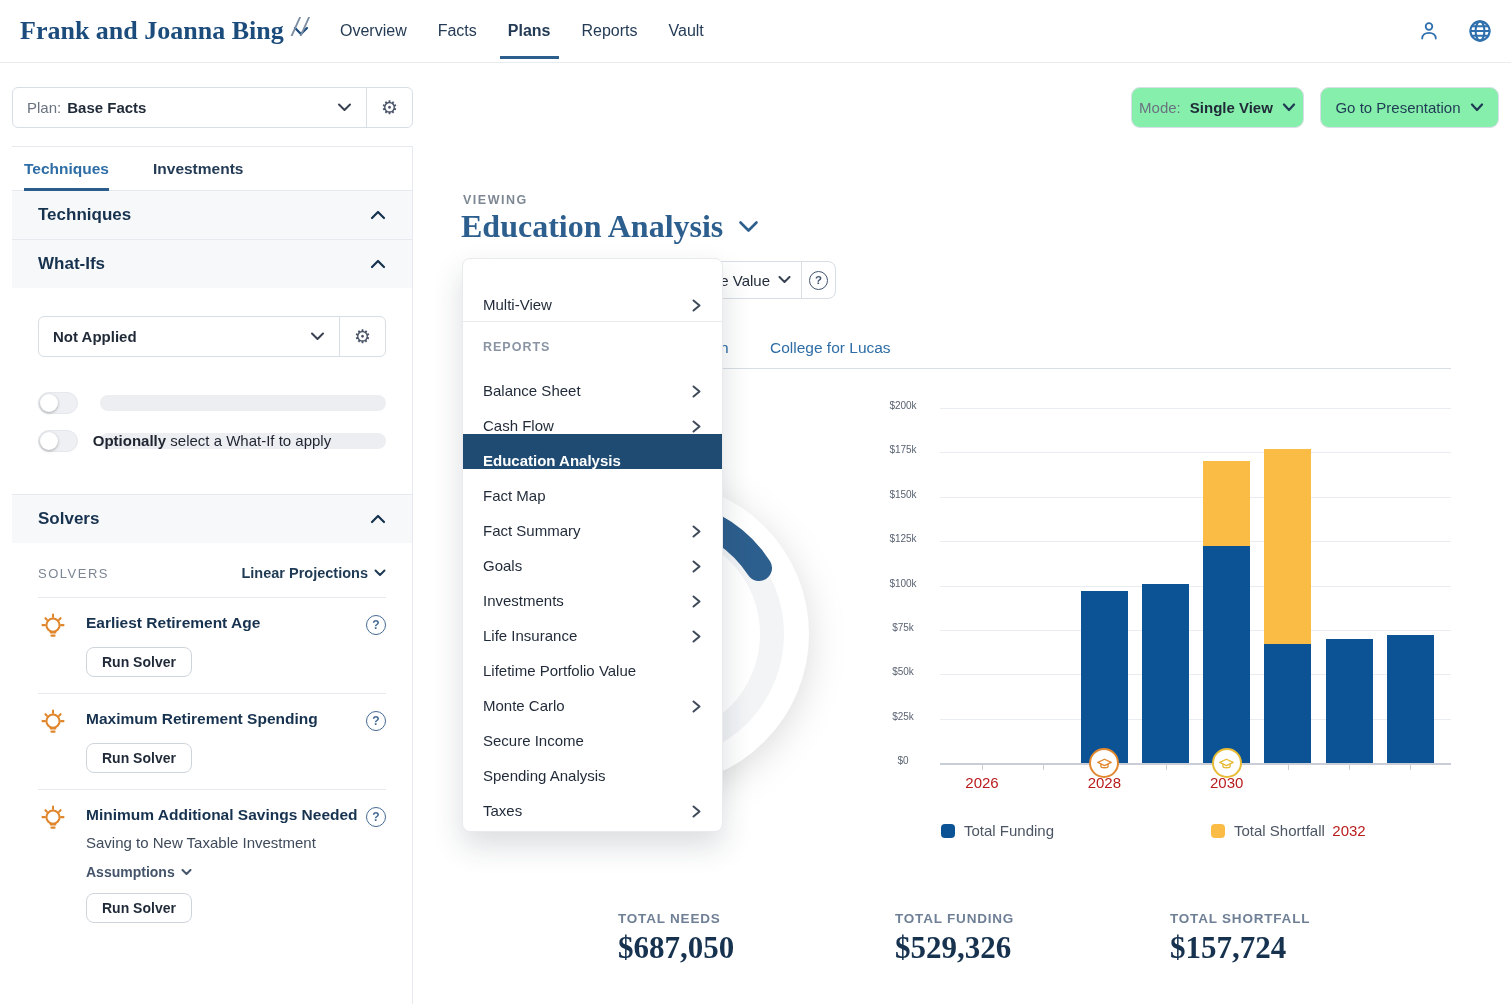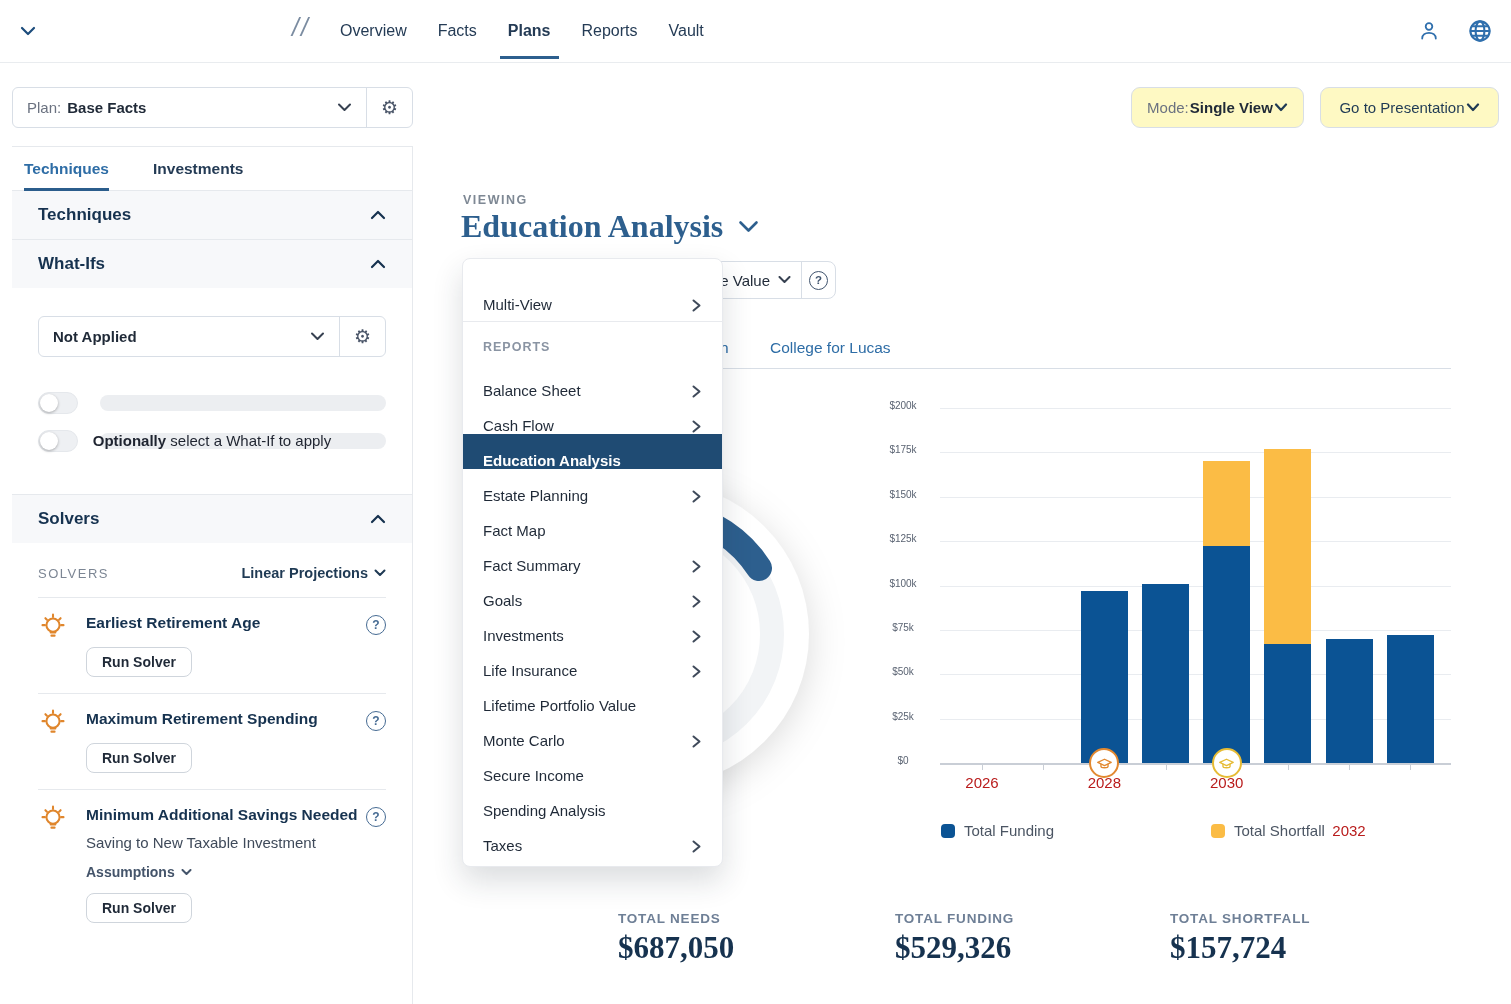--- a/index.html
+++ b/index.html
@@ -20,21 +20,21 @@
 
   
   .select-box{position:absolute;display:flex;align-items:stretch;border:1px solid #d8dee6;border-radius:6px;background:#fff;box-sizing:border-box;}
   .plan-select{left:12px;top:87px;width:401px;height:41px;}
   .sel-main{flex:1;display:flex;align-items:center;padding:0 14px;gap:6px;}
   .sel-label{color:#6b7280;font-size:15px;}
   .sel-value{color:#1f2937;font-weight:bold;font-size:15px;}
   .sel-chevron{margin-left:auto;color:#374151;display:flex;}
   .sel-gear{width:45px;border-left:1px solid #d8dee6;display:grid;place-items:center;color:#4a5568;font-size:19px;cursor:pointer;}
   .pill-btn{position:absolute;height:41px;border:1px solid #d8dee6;border-radius:9px;display:flex;align-items:center;
-            justify-content:center;gap:1px;font-size:15px;background:#fef9c3;box-sizing:border-box;cursor:pointer;}
+            justify-content:center;gap:9px;font-size:15px;background:#86efac;box-sizing:border-box;cursor:pointer;}
   .mode-btn{left:1131px;top:87px;width:173px;}
   .present-btn{left:1320px;top:87px;width:179px;color:#1f3a54;font-weight:normal;}
   .mode-lab{color:#6b7280;}
   .mode-val{color:#1f2937;font-weight:bold;}
 
   
   .sidebar{position:absolute;left:12px;top:146px;width:401px;height:858px;border-top:1px solid #e6e9ed;
            border-right:1px solid #e6e9ed;background:#fff;box-sizing:border-box;}
   .side-tabs{height:43px;border-bottom:1px solid #e6e9ed;display:flex;gap:44px;padding:0 12px;}
   .side-tab{display:flex;align-items:center;font-size:15.5px;font-weight:600;color:#243b55;position:relative;cursor:pointer;}
@@ -109,20 +109,21 @@
   .sum-label{font-size:13.5px;font-weight:bold;letter-spacing:.8px;color:#6e7f96;}
   .sum-value{font-family:"Liberation Serif",serif;font-weight:bold;font-size:31px;color:#16324f;margin-top:4px;}
 </style>
 </head>
 <body>
 
 <div class="page">
 
   <div class="header">
     <div class="brand">
+      <span>Frank and Joanna Bing</span>
       <span>
         <svg width="16" height="10" viewBox="0 0 16 10">
             <polyline points="2,2 8,8 14,2" fill="none" stroke="#1C4C7C" stroke-width="2.2" stroke-linecap="round" stroke-linejoin="round"></polyline>
           </svg>
       </span>
     </div>
     <div class="slashes">//</div>
     <div class="nav" id="top-nav">
         <div class="nav-item">Overview</div>
         <div class="nav-item">Facts</div>
@@ -358,28 +359,20 @@
       <div class="menu-item">
         <span>Cash Flow</span>
         <span class="mi-chev">
           <svg width="11" height="15" viewBox="0 0 11 15">
             <polyline points="2.5,2.5 8.5,7.5 2.5,12.5" fill="none" stroke="currentColor" stroke-width="2" stroke-linecap="round" stroke-linejoin="round"></polyline>
           </svg>
         </span>
       </div>
       <div class="menu-item selected">
         <span>Education Analysis</span>
-      </div>
-      <div class="menu-item">
-        <span>Estate Planning</span>
-        <span class="mi-chev">
-          <svg width="11" height="15" viewBox="0 0 11 15">
-            <polyline points="2.5,2.5 8.5,7.5 2.5,12.5" fill="none" stroke="currentColor" stroke-width="2" stroke-linecap="round" stroke-linejoin="round"></polyline>
-          </svg>
-        </span>
       </div>
       <div class="menu-item">
         <span>Fact Map</span>
       </div>
       <div class="menu-item">
         <span>Fact Summary</span>
         <span class="mi-chev">
           <svg width="11" height="15" viewBox="0 0 11 15">
             <polyline points="2.5,2.5 8.5,7.5 2.5,12.5" fill="none" stroke="currentColor" stroke-width="2" stroke-linecap="round" stroke-linejoin="round"></polyline>
           </svg>

